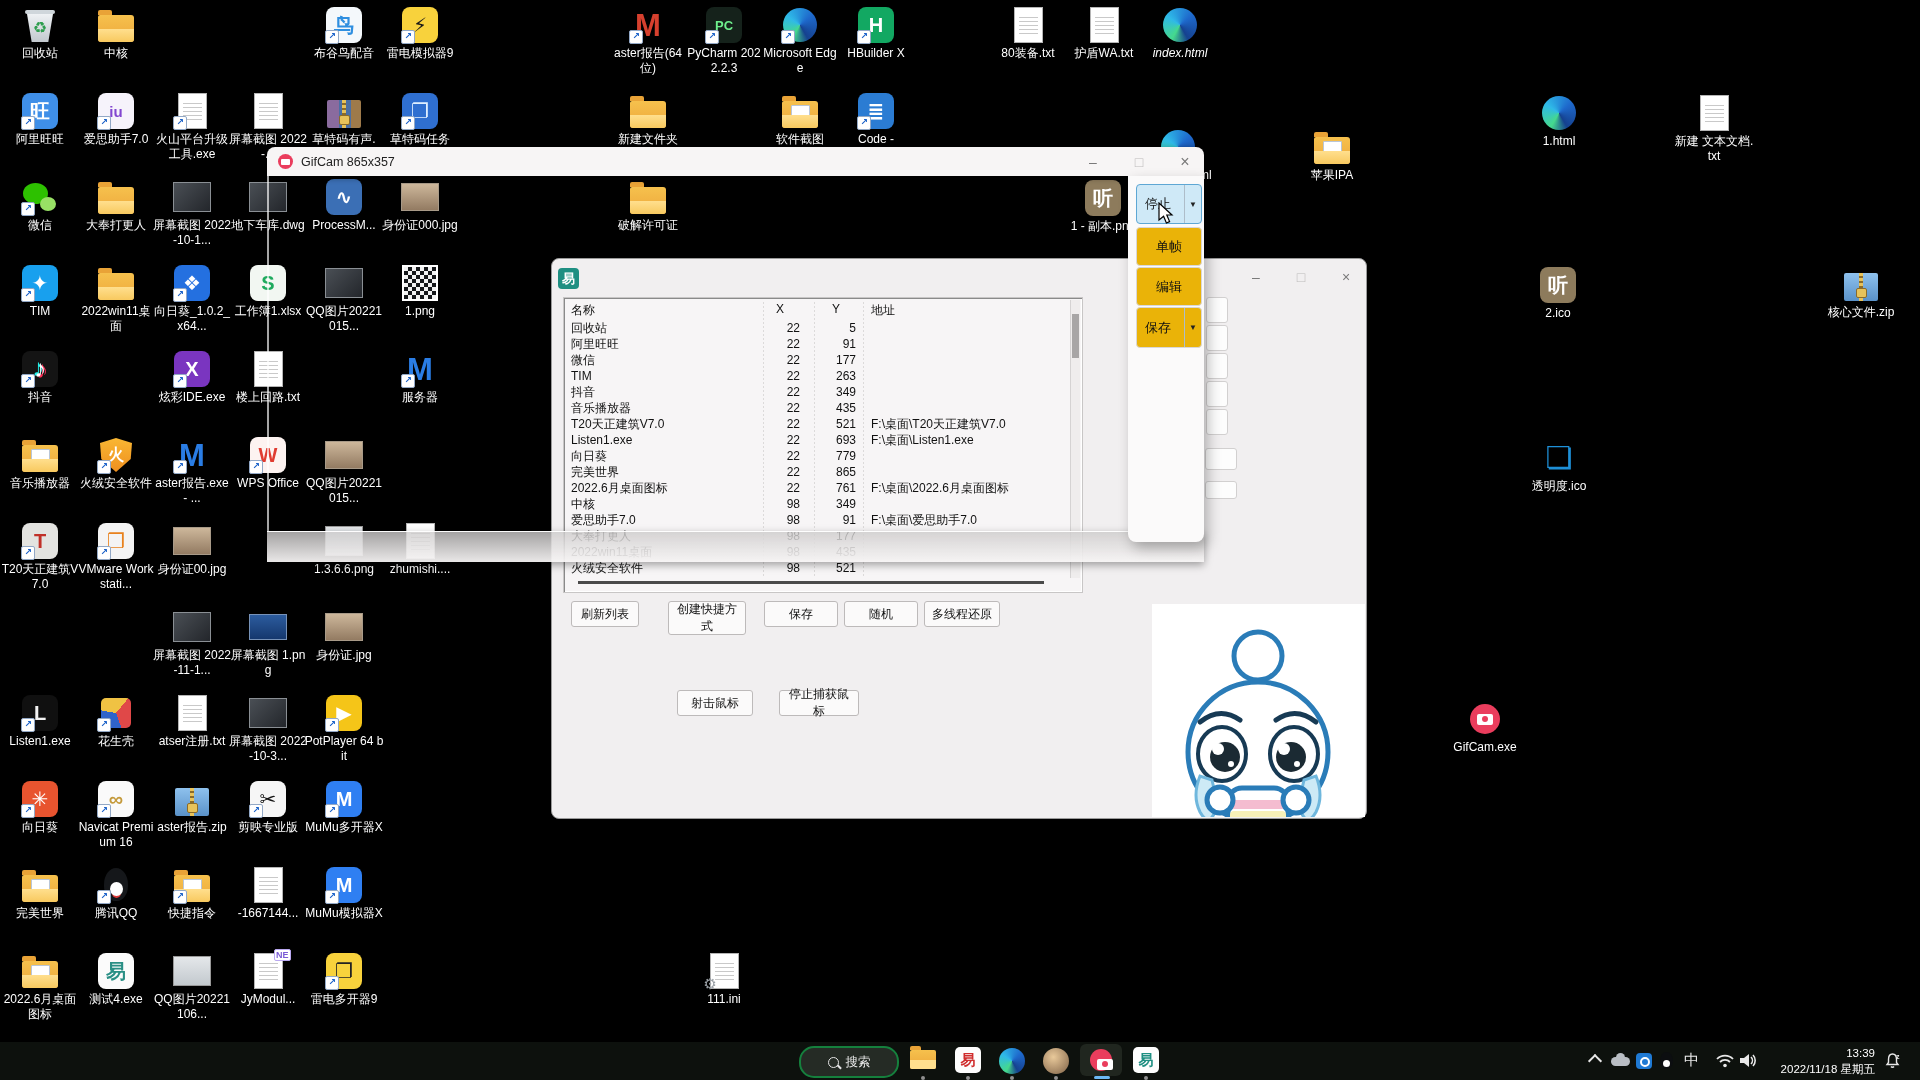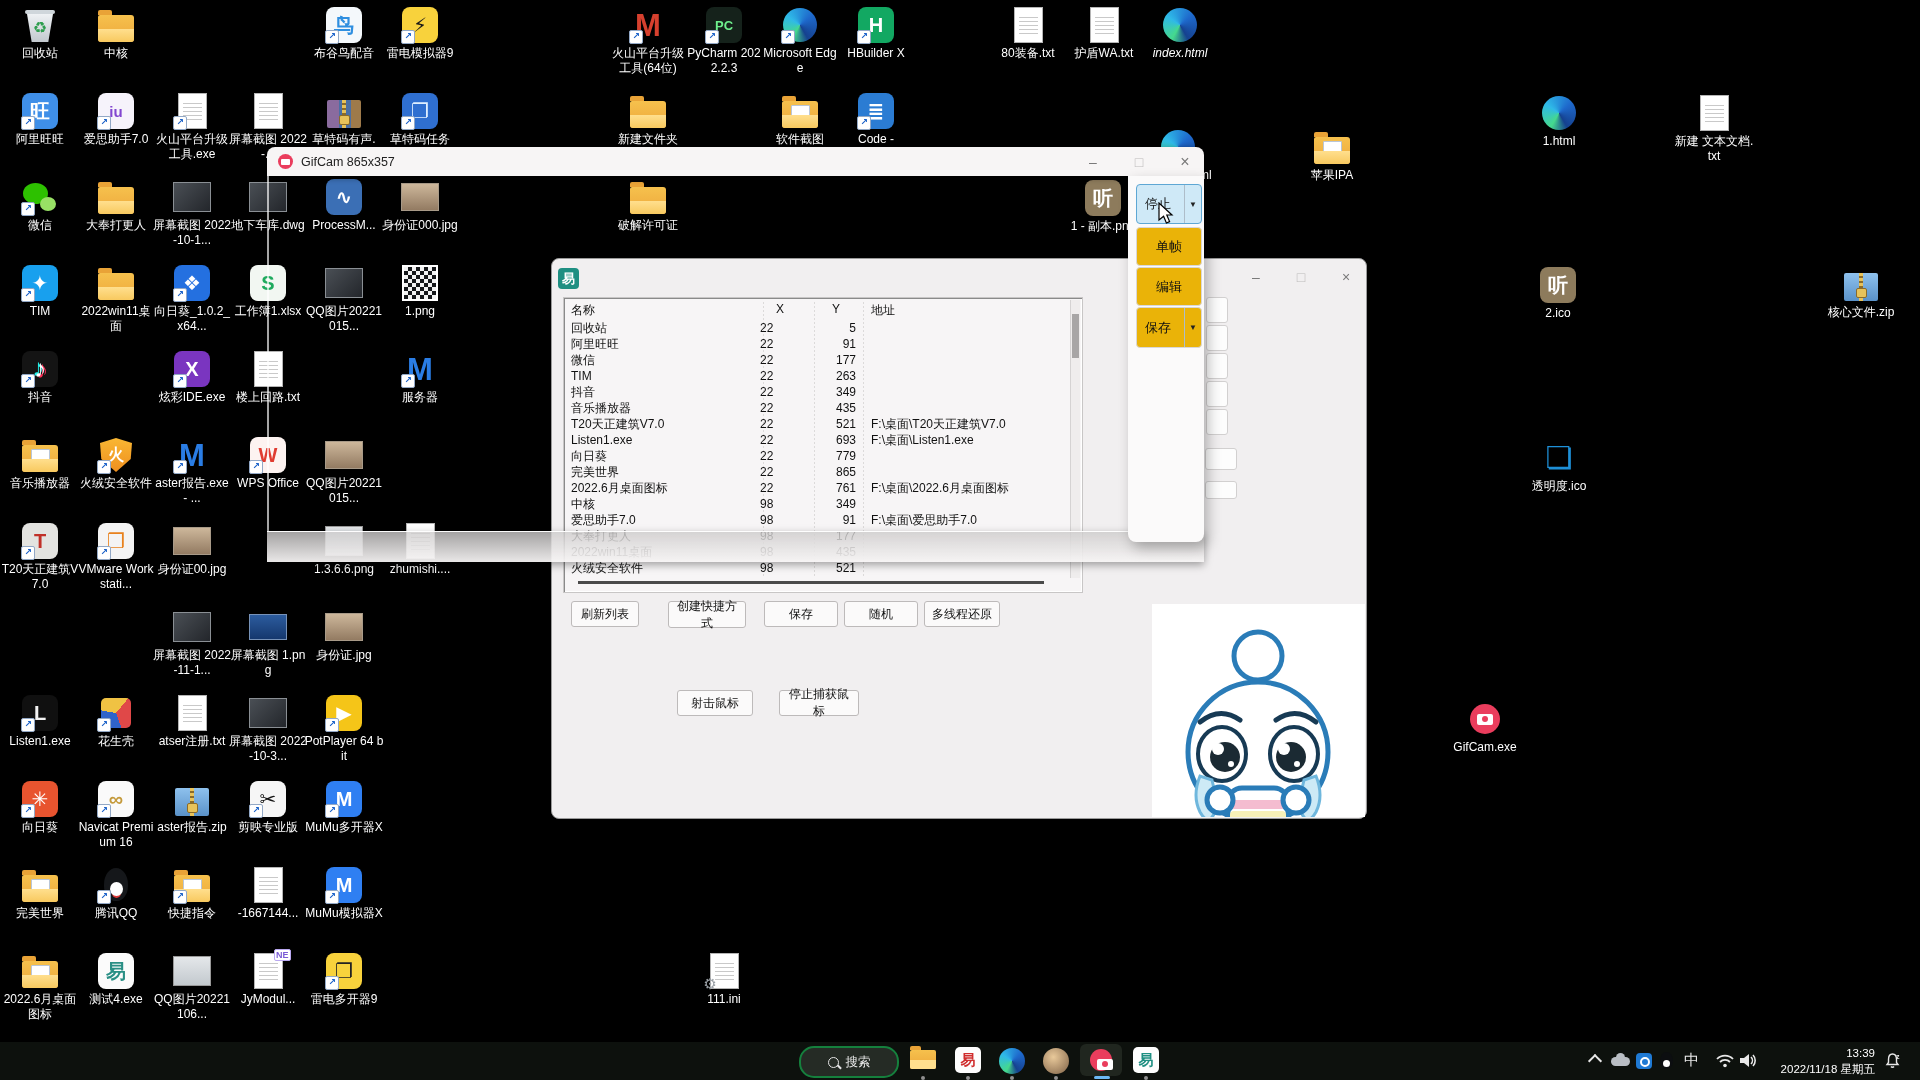--- a/index.html
+++ b/index.html
@@ -73,21 +73,21 @@
   .aw-icon{left:6px;top:9px;width:21px;height:21px;background:#1f8f82;color:#fff;border-radius:4px;
     font-size:13px;font-weight:bold;display:flex;align-items:center;justify-content:center;}
   .wbtn{color:#7a7a7a;font-size:14px;width:24px;height:20px;display:flex;align-items:center;justify-content:center;}
   .wbtn.dim{color:#bdbbbb;}
   #icon-table{left:11px;top:38px;width:518px;height:294px;background:#f7f5f6;border:1px solid #c8c6c6;
     box-shadow:inset 1px 1px 0 #8a8a8a,inset -1px -1px 0 #fff;font-size:12px;color:#111;}
   .tsep{position:absolute;top:4px;bottom:14px;width:1px;background-image:linear-gradient(#dcdada 50%,transparent 50%);background-size:1px 4px;}
   .thead{position:absolute;top:4px;left:0;right:12px;height:16px;}
   .thead span,.trow span{position:absolute;white-space:nowrap;overflow:hidden;}
   .c-name{left:7px;width:186px;}
-  .c-x{left:196px;width:40px;}
+  .c-x{left:196px;width:40px;text-align:right;}
   .c-y{left:252px;width:40px;text-align:right;}
   .c-addr{left:307px;width:195px;}
   .thead .c-x,.thead .c-y{text-align:center;}
   #table-body{position:absolute;top:22px;left:0;right:12px;}
   .trow{position:relative;height:16px;line-height:16px;}
   .vsb{right:2px;top:2px;bottom:14px;width:9px;background:#efeded;border-left:1px solid #d5d3d3;}
   .vsb i{position:absolute;left:1px;top:14px;width:7px;height:44px;background:#a8a6a6;display:block;}
   .hsb{left:14px;bottom:8px;height:3px;width:466px;background:#4a4a4a;}
   .pbtn{position:absolute;background:#fbfafa;border:1px solid #bdbaba;border-radius:3px;font-size:12px;color:#111;
     display:flex;align-items:center;justify-content:center;font-family:inherit;}
@@ -178,21 +178,21 @@
       </div>
       <div class="di-label">雷电模拟器9</div>
     </div>
     <div class="di" style="left: 608px; top: 5px;">
       <div class="di-box">
         <div class="k-m">
           <span class="glyph" style="color: rgb(214, 64, 46);">M</span>
         </div>
         <span class="sc"></span>
       </div>
-      <div class="di-label">火山平台升级工具(64位)</div>
+      <div class="di-label">aster报告(64位)</div>
     </div>
     <div class="di" style="left: 684px; top: 5px;">
       <div class="di-box">
         <div class="k-app" style="background: rgb(21, 34, 27);">
           <span class="glyph" style="color: rgb(110, 240, 140); font-size: 13px;">PC</span>
         </div>
         <span class="sc"></span>
       </div>
       <div class="di-label">PyCharm 2022.2.3</div>
     </div>
@@ -869,21 +869,21 @@
 
   <div class="sidebox" style="left:654px;top:38px;width:20px;height:24px"></div>
   <div class="sidebox" style="left:654px;top:66px;width:20px;height:24px"></div>
   <div class="sidebox" style="left:654px;top:94px;width:20px;height:24px"></div>
   <div class="sidebox" style="left:654px;top:122px;width:20px;height:24px"></div>
   <div class="sidebox" style="left:654px;top:150px;width:20px;height:24px"></div>
   <div class="sidebox" style="left:653px;top:189px;width:30px;height:20px"></div>
   <div class="sidebox" style="left:653px;top:222px;width:30px;height:16px"></div>
 
   <button class="pbtn" style="left:19px;top:342px;width:68px;height:26px">刷新列表</button>
-  <button class="pbtn" style="left:116px;top:342px;width:78px;height:27px">创建快捷方式</button>
+  <button class="pbtn" style="left:116px;top:342px;width:78px;height:34px">创建快捷方式</button>
   <button class="pbtn" style="left:212px;top:342px;width:74px;height:26px">保存</button>
   <button class="pbtn" style="left:292px;top:342px;width:74px;height:26px">随机</button>
   <button class="pbtn" style="left:372px;top:342px;width:76px;height:26px">多线程还原</button>
   <button class="pbtn" style="left:125px;top:431px;width:76px;height:26px">射击鼠标</button>
   <button class="pbtn" style="left:227px;top:431px;width:80px;height:26px">停止捕获鼠标</button>
 
   <div id="emoji-panel" class="abs">
     <svg width="213" height="213" viewBox="0 0 213 213">
       <g fill="#ffffff" stroke="#2a7cb8" stroke-width="5">
         <circle cx="106" cy="52" r="24"></circle>

